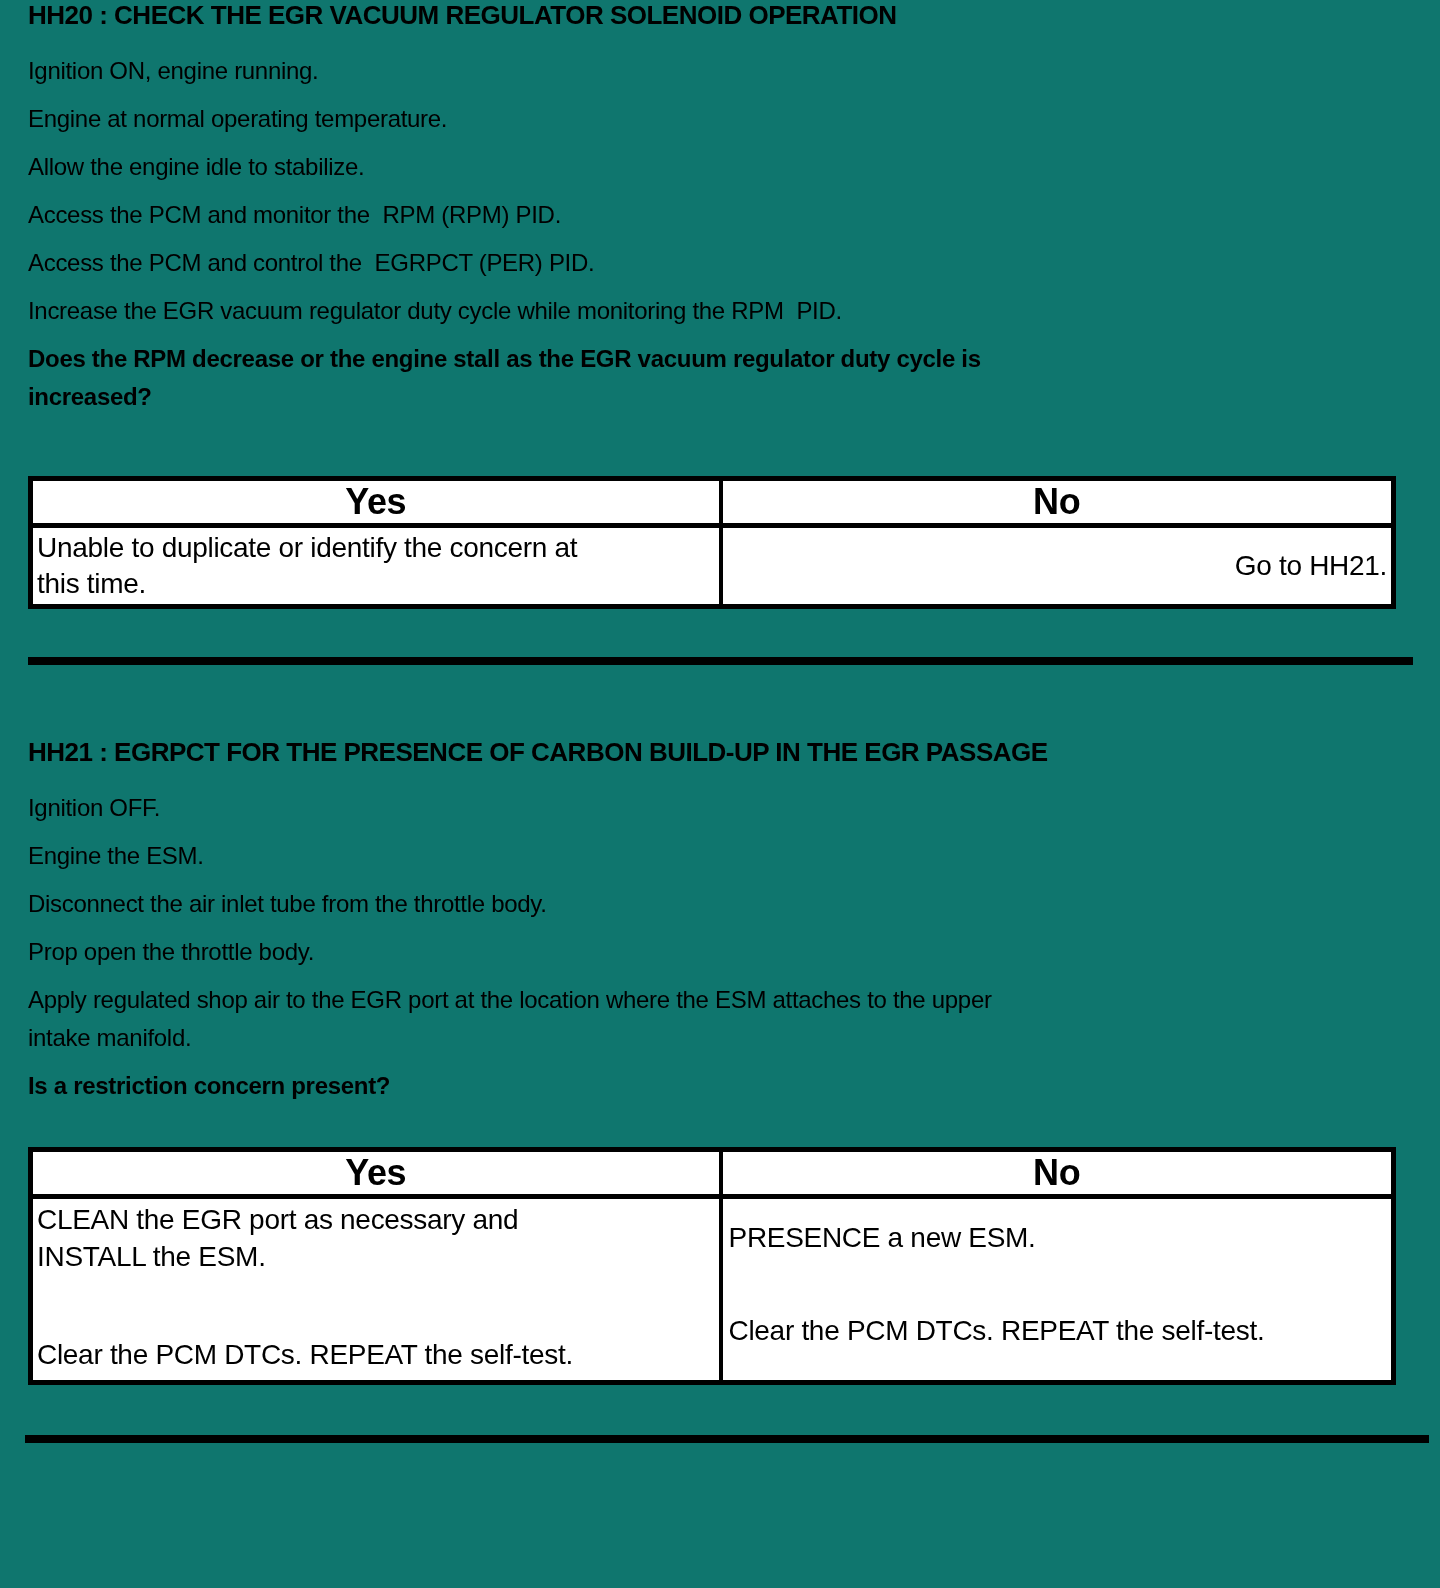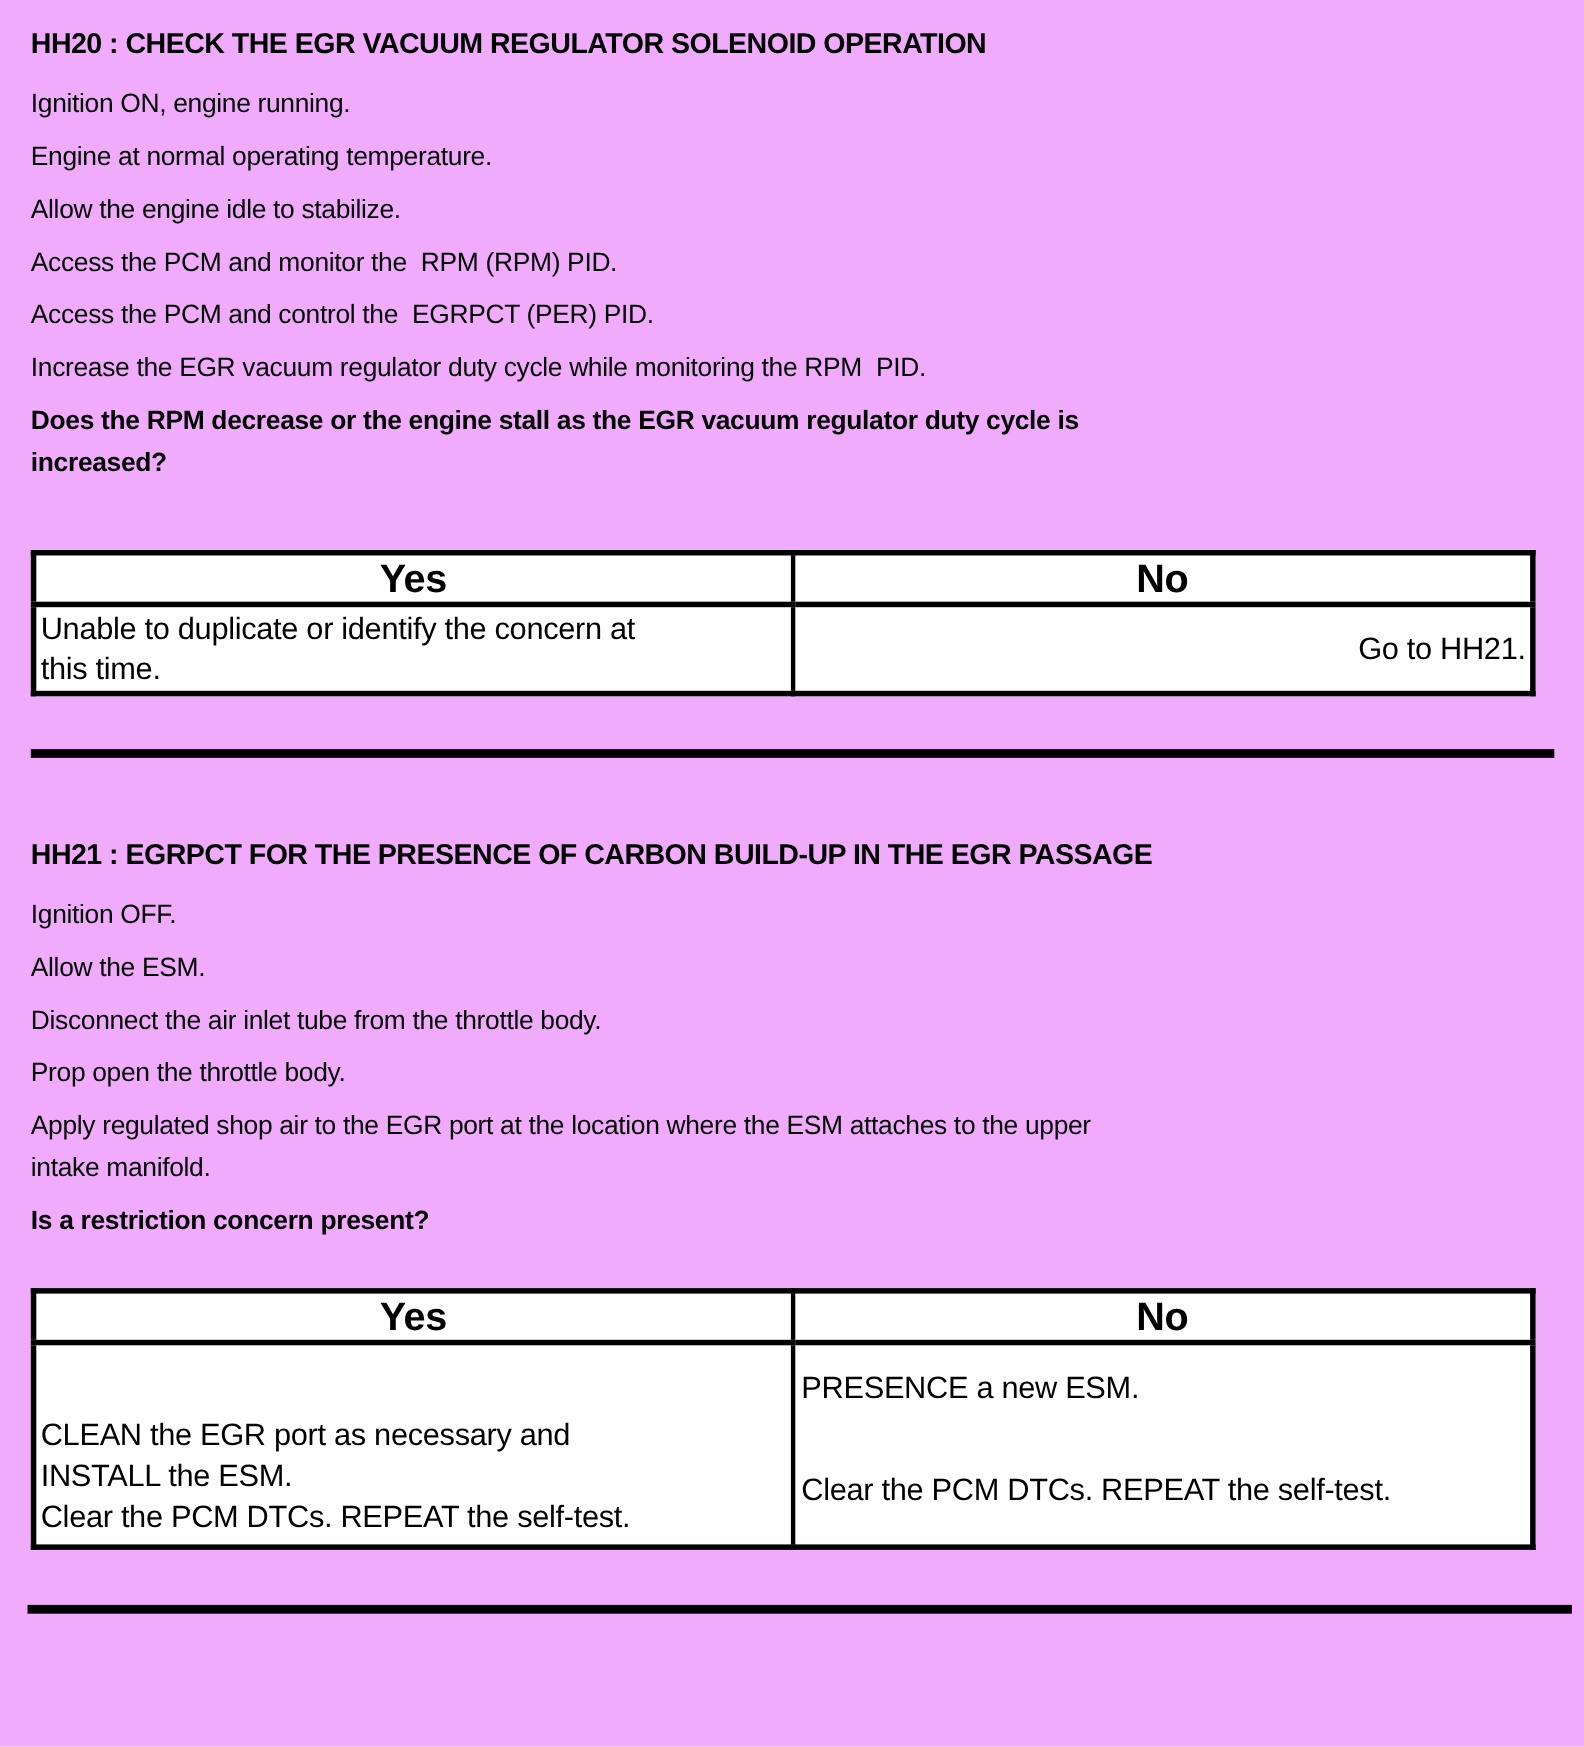--- a/index.html
+++ b/index.html
@@ -1,24 +1,24 @@
 <!DOCTYPE html>
 <html><head>
 <meta charset="utf-8">
 <style>
   * { box-sizing: border-box; }
   html, body { margin: 0; padding: 0; background: #ffffff; }
   .page {
     position: relative;
     width: 1440px;
     height: 1588px;
-    background: #f0abfc;
+    background: #0f766e;
     color: #000000;
     font-family: "Liberation Sans", sans-serif;
-    padding: 24px 28px 0 28px;
+    padding: 0 28px 0 28px;
     overflow: hidden;
     letter-spacing: -0.3px;
   }
   .heading {
     font-size: 26px;
     font-weight: bold;
     line-height: 30px;
     margin: 0 0 22px 0;
     letter-spacing: -0.5px;
     white-space: pre-wrap;
@@ -72,21 +72,21 @@
   
   .t2 td { height: 186px; vertical-align: top; padding: 0; }
   .cellflex {
     display: flex;
     flex-direction: column;
     height: 178px;
     font-size: 28px;
     line-height: 37px;
   }
   .cellflex p { margin: 0; white-space: pre-wrap; }
-  .cellflex.yes2 { justify-content: flex-end; padding: 2px 4px 4px 4px; }
+  .cellflex.yes2 { justify-content: space-between; padding: 2px 4px 4px 4px; }
   .cellflex.no2  { padding: 0 4px 0 6px; }
   .cellflex.no2 .action-1 { margin-top: 20px; }
   .cellflex.no2 .action-2 { margin-top: auto; margin-bottom: 28px; }
 
   .rule {
     height: 8px;
     background: #000000;
   }
   .rule.rule1 { width: 1385px; margin-top: 48px; }
   .rule.rule2 { width: 1404px; margin-top: 50px; margin-left: -3px; }
@@ -129,21 +129,21 @@
       </tbody>
     </table>
 
     <div class="rule rule1"></div>
   </section>
 
   <section>
     <h1 class="heading second">HH21 : EGRPCT FOR THE PRESENCE OF CARBON BUILD-UP IN THE EGR PASSAGE</h1>
 
     <p class="step">Ignition OFF.</p>
-    <p class="step">Allow the ESM.</p>
+    <p class="step">Engine the ESM.</p>
     <p class="step">Disconnect the air inlet tube from the throttle body.</p>
     <p class="step">Prop open the throttle body.</p>
     <p class="step">Apply regulated shop air to the EGR port at the location where the ESM attaches to the upper
 intake manifold.</p>
 
     <p class="question">Is a restriction concern present?</p>
 
     <table class="decision t2">
       <colgroup>
           <col class="col-yes">

